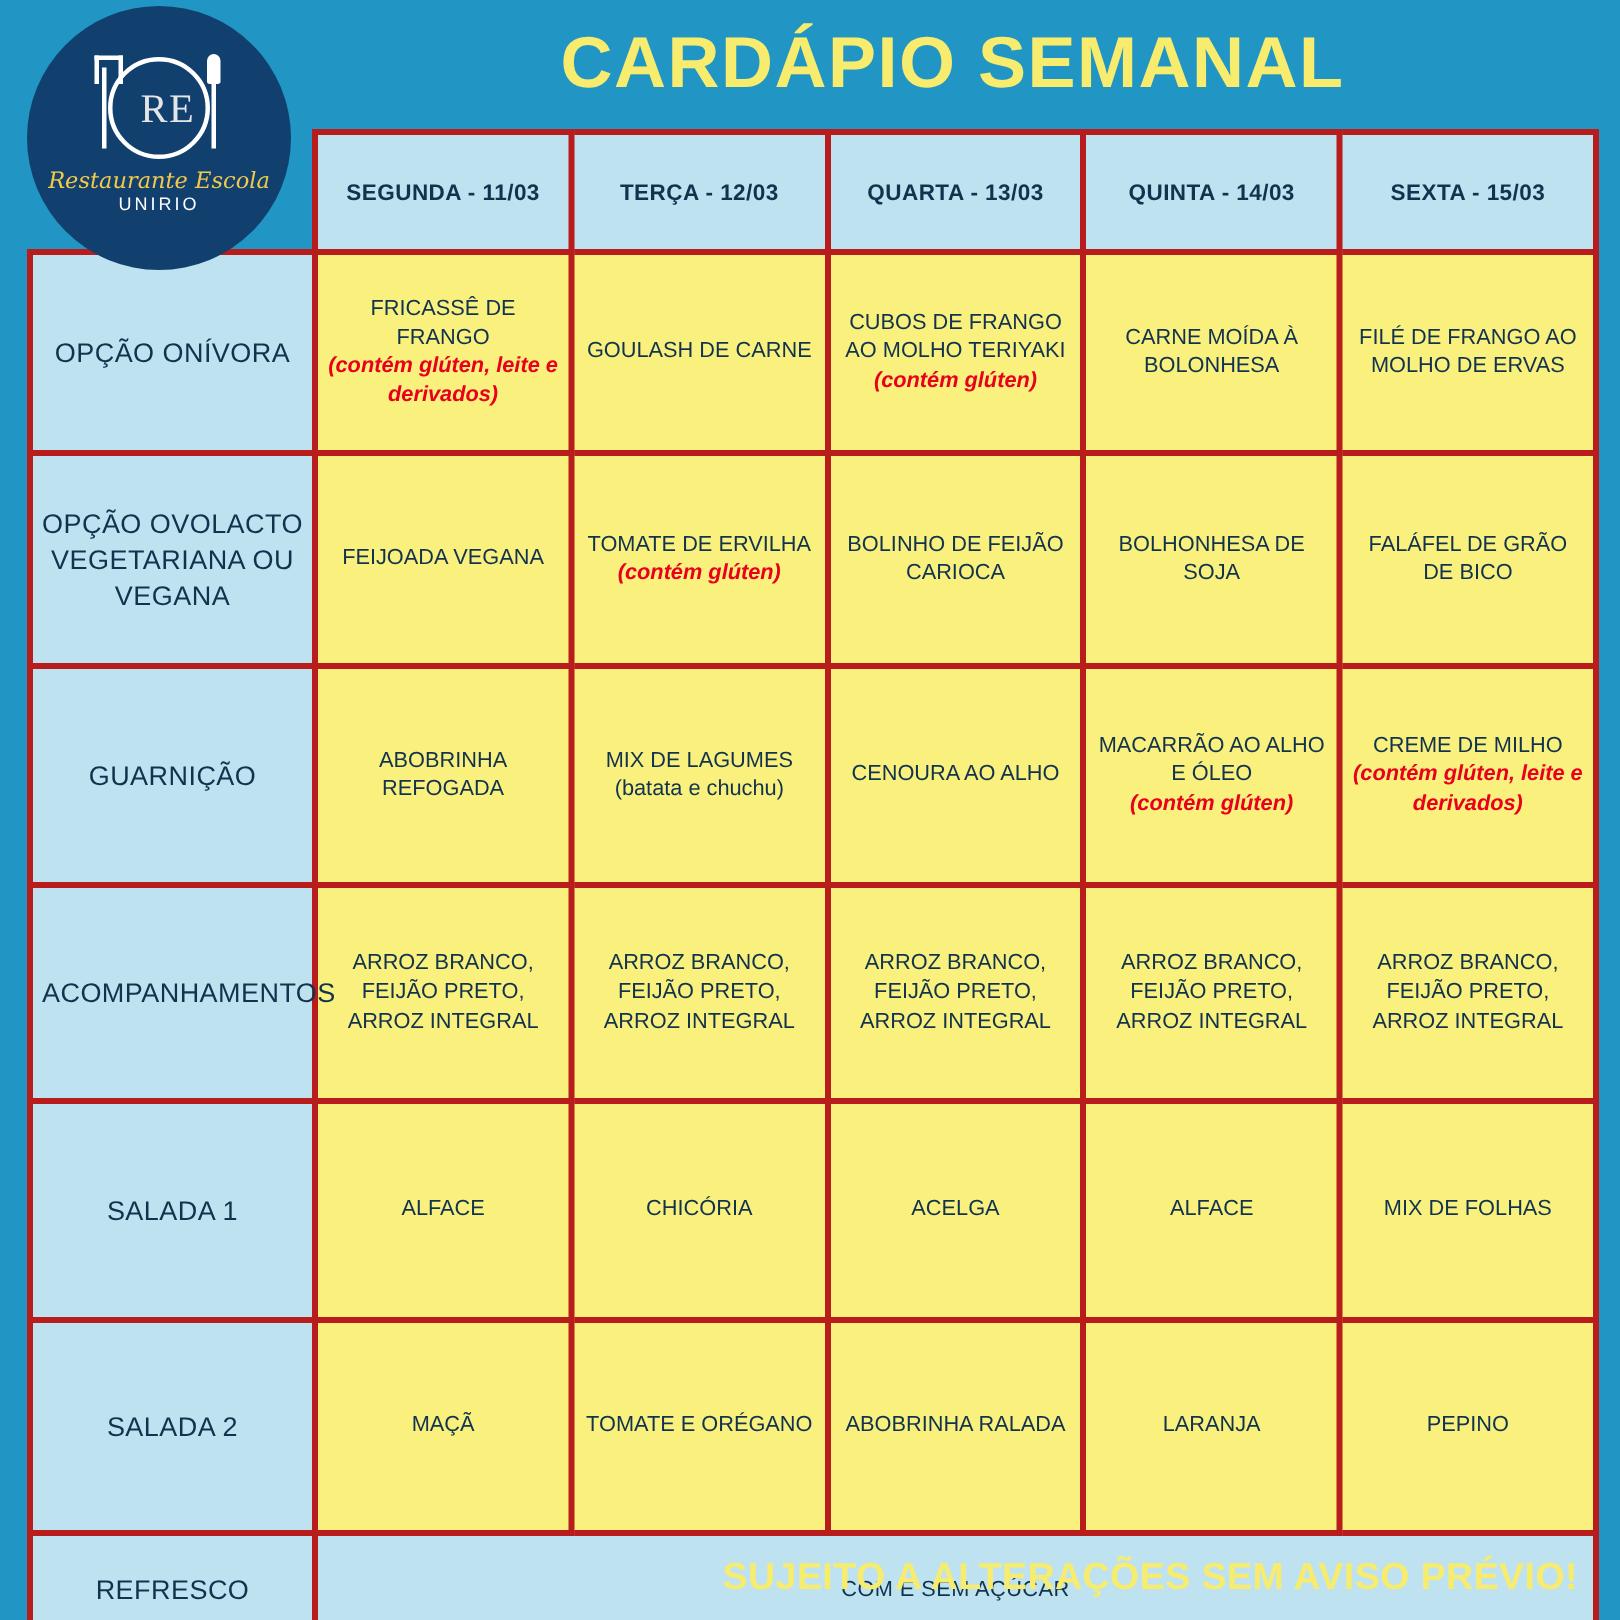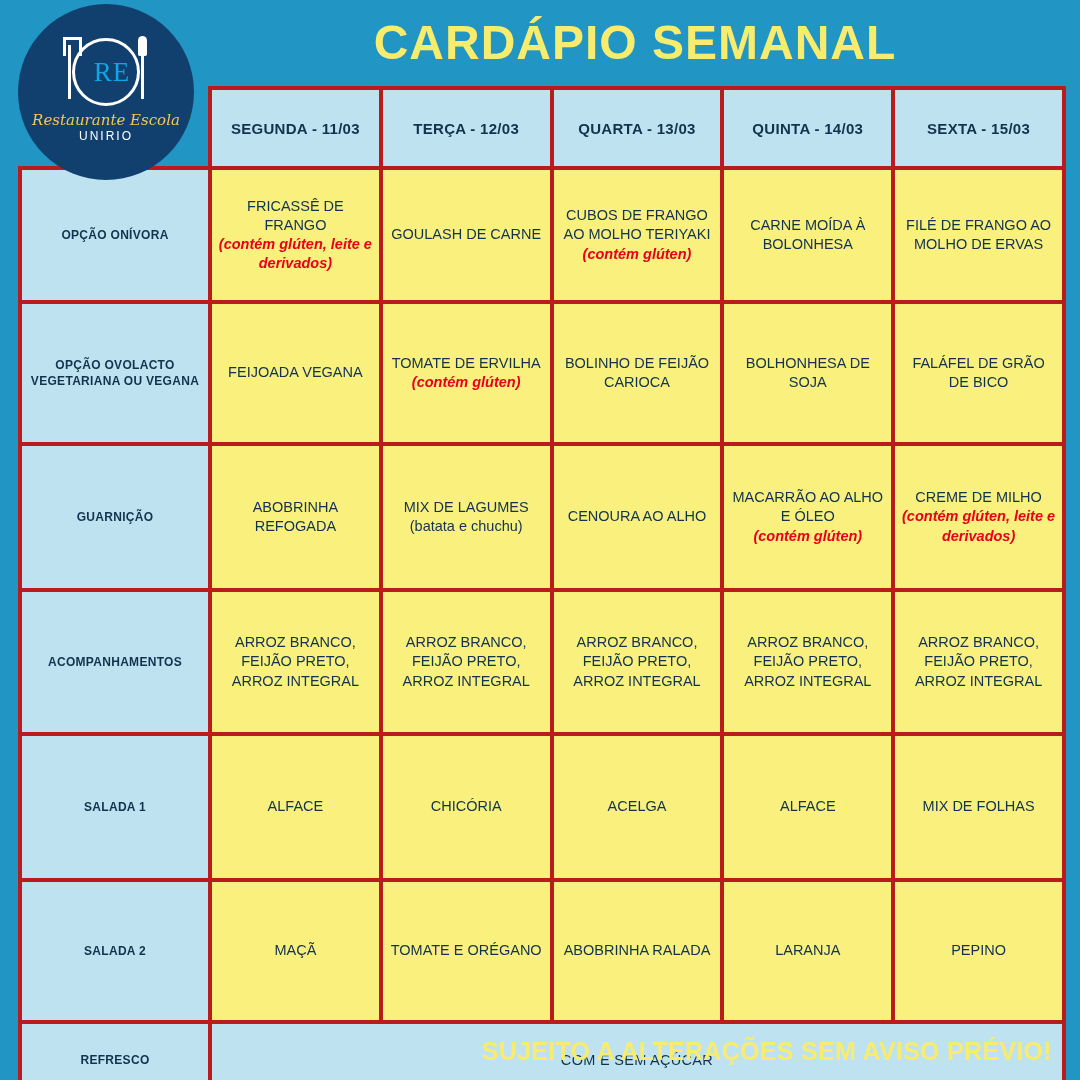--- a/index.html
+++ b/index.html
@@ -52,21 +52,21 @@
     width: 62px;
     height: 62px;
     border: 3px solid #ffffff;
     border-radius: 50%;
   }
   .logo .plate .re {
     position: relative;
     font-family: "Liberation Serif", serif;
     font-size: 27px;
     letter-spacing: 1px;
-    color: #0ea5e9;
+    color: #e5e5e5;
     z-index: 2;
     margin-left: 12px;
   }
   .logo .plate .fork,
   .logo .plate .knife {
     position: absolute;
     top: 4px;
     width: 3px;
     height: 54px;
     background: #ffffff;
@@ -148,22 +148,22 @@
   }
   thead th.day-head {
     background: #bfe2f0;
     font-size: 15px;
     font-weight: bold;
     height: 68px;
     letter-spacing: 0.3px;
   }
   td.rowhead {
     background: #bfe2f0;
-    font-size: 12px;
-    font-weight: bold;
+    font-size: 18px;
+    font-weight: normal;
     letter-spacing: 0.3px;
     line-height: 1.35;
   }
   td.cell {
     background: #f9f07e;
     font-size: 14.5px;
     line-height: 1.32;
   }
   td.cell .warn {
     display: block;

